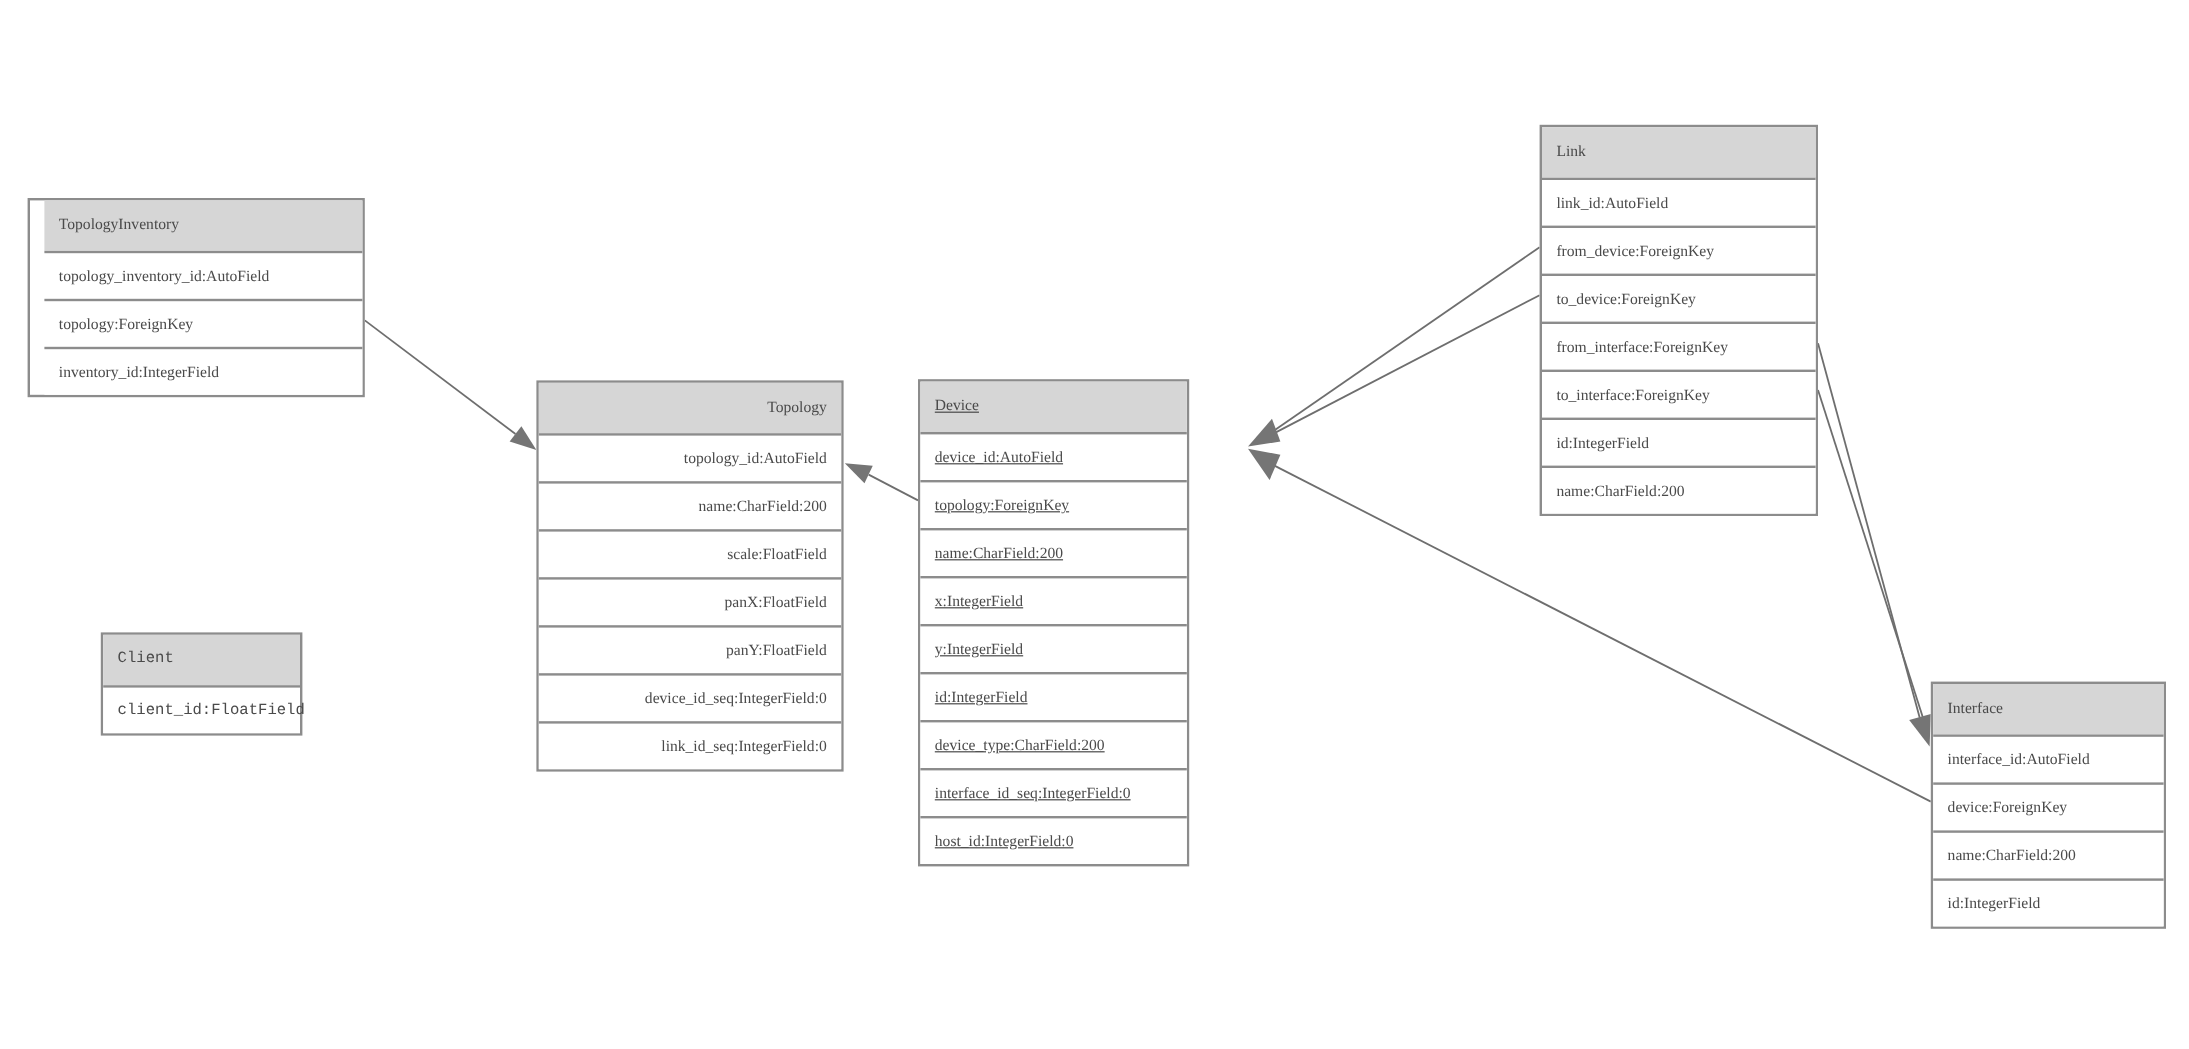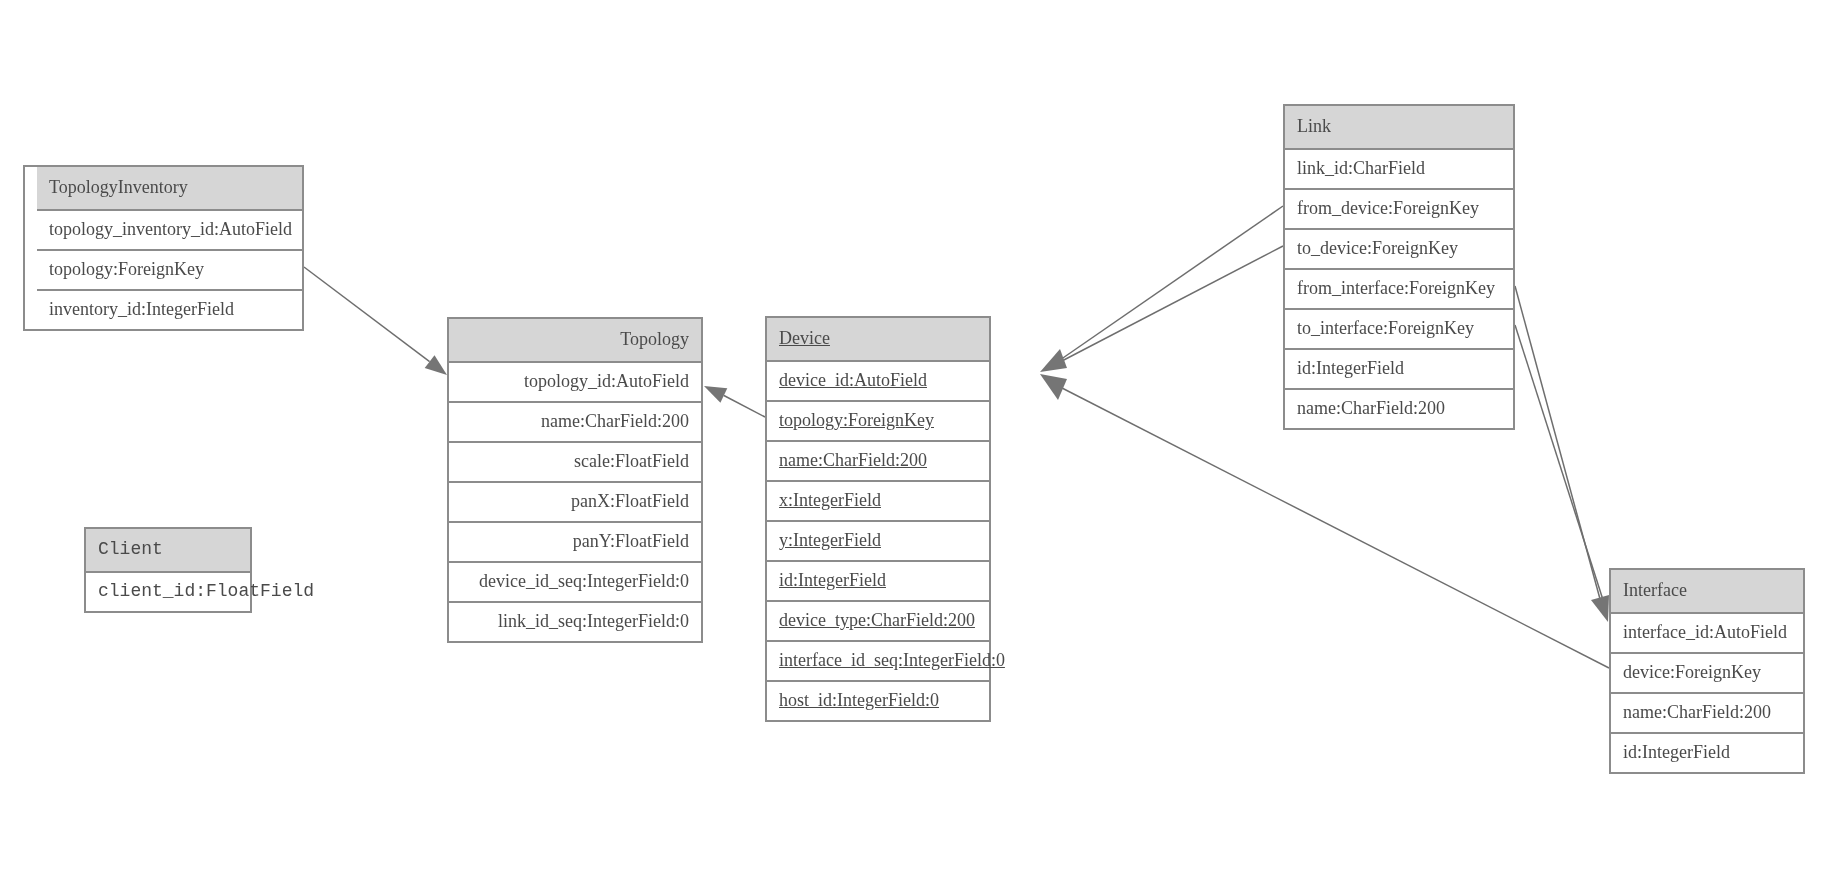--- a/index.html
+++ b/index.html
@@ -23,21 +23,21 @@
   svg.edges { position: absolute; left: 0; top: 0; width: 1824px; height: 874px; }
   svg.edges line { stroke: var(--edge); stroke-width: 1.5; fill: none; }
   svg.edges polygon { fill: var(--arrowhead); stroke: none; }
 
   .entity {
     position: absolute;
     box-sizing: border-box;
     border: 2px solid var(--box-border);
     background: var(--row-fill);
     color: var(--text);
-    font-size: 18px;
+    font-size: 13px;
   }
   .entity .title {
     box-sizing: border-box;
     height: 42px;
     line-height: 40px;
     padding: 0 12px;
     background: var(--header-fill);
   }
   .entity .row {
     box-sizing: border-box;
@@ -113,21 +113,21 @@
     <div class="row">x:IntegerField</div>
     <div class="row">y:IntegerField</div>
     <div class="row">id:IntegerField</div>
     <div class="row">device_type:CharField:200</div>
     <div class="row">interface_id_seq:IntegerField:0</div>
     <div class="row">host_id:IntegerField:0</div>
   </div>
 
   <div class="entity" id="box-link">
     <div class="title">Link</div>
-    <div class="row">link_id:CharField</div>
+    <div class="row">link_id:AutoField</div>
     <div class="row">from_device:ForeignKey</div>
     <div class="row">to_device:ForeignKey</div>
     <div class="row">from_interface:ForeignKey</div>
     <div class="row">to_interface:ForeignKey</div>
     <div class="row">id:IntegerField</div>
     <div class="row">name:CharField:200</div>
   </div>
 
   <div class="entity" id="box-interface">
     <div class="title">Interface</div>

